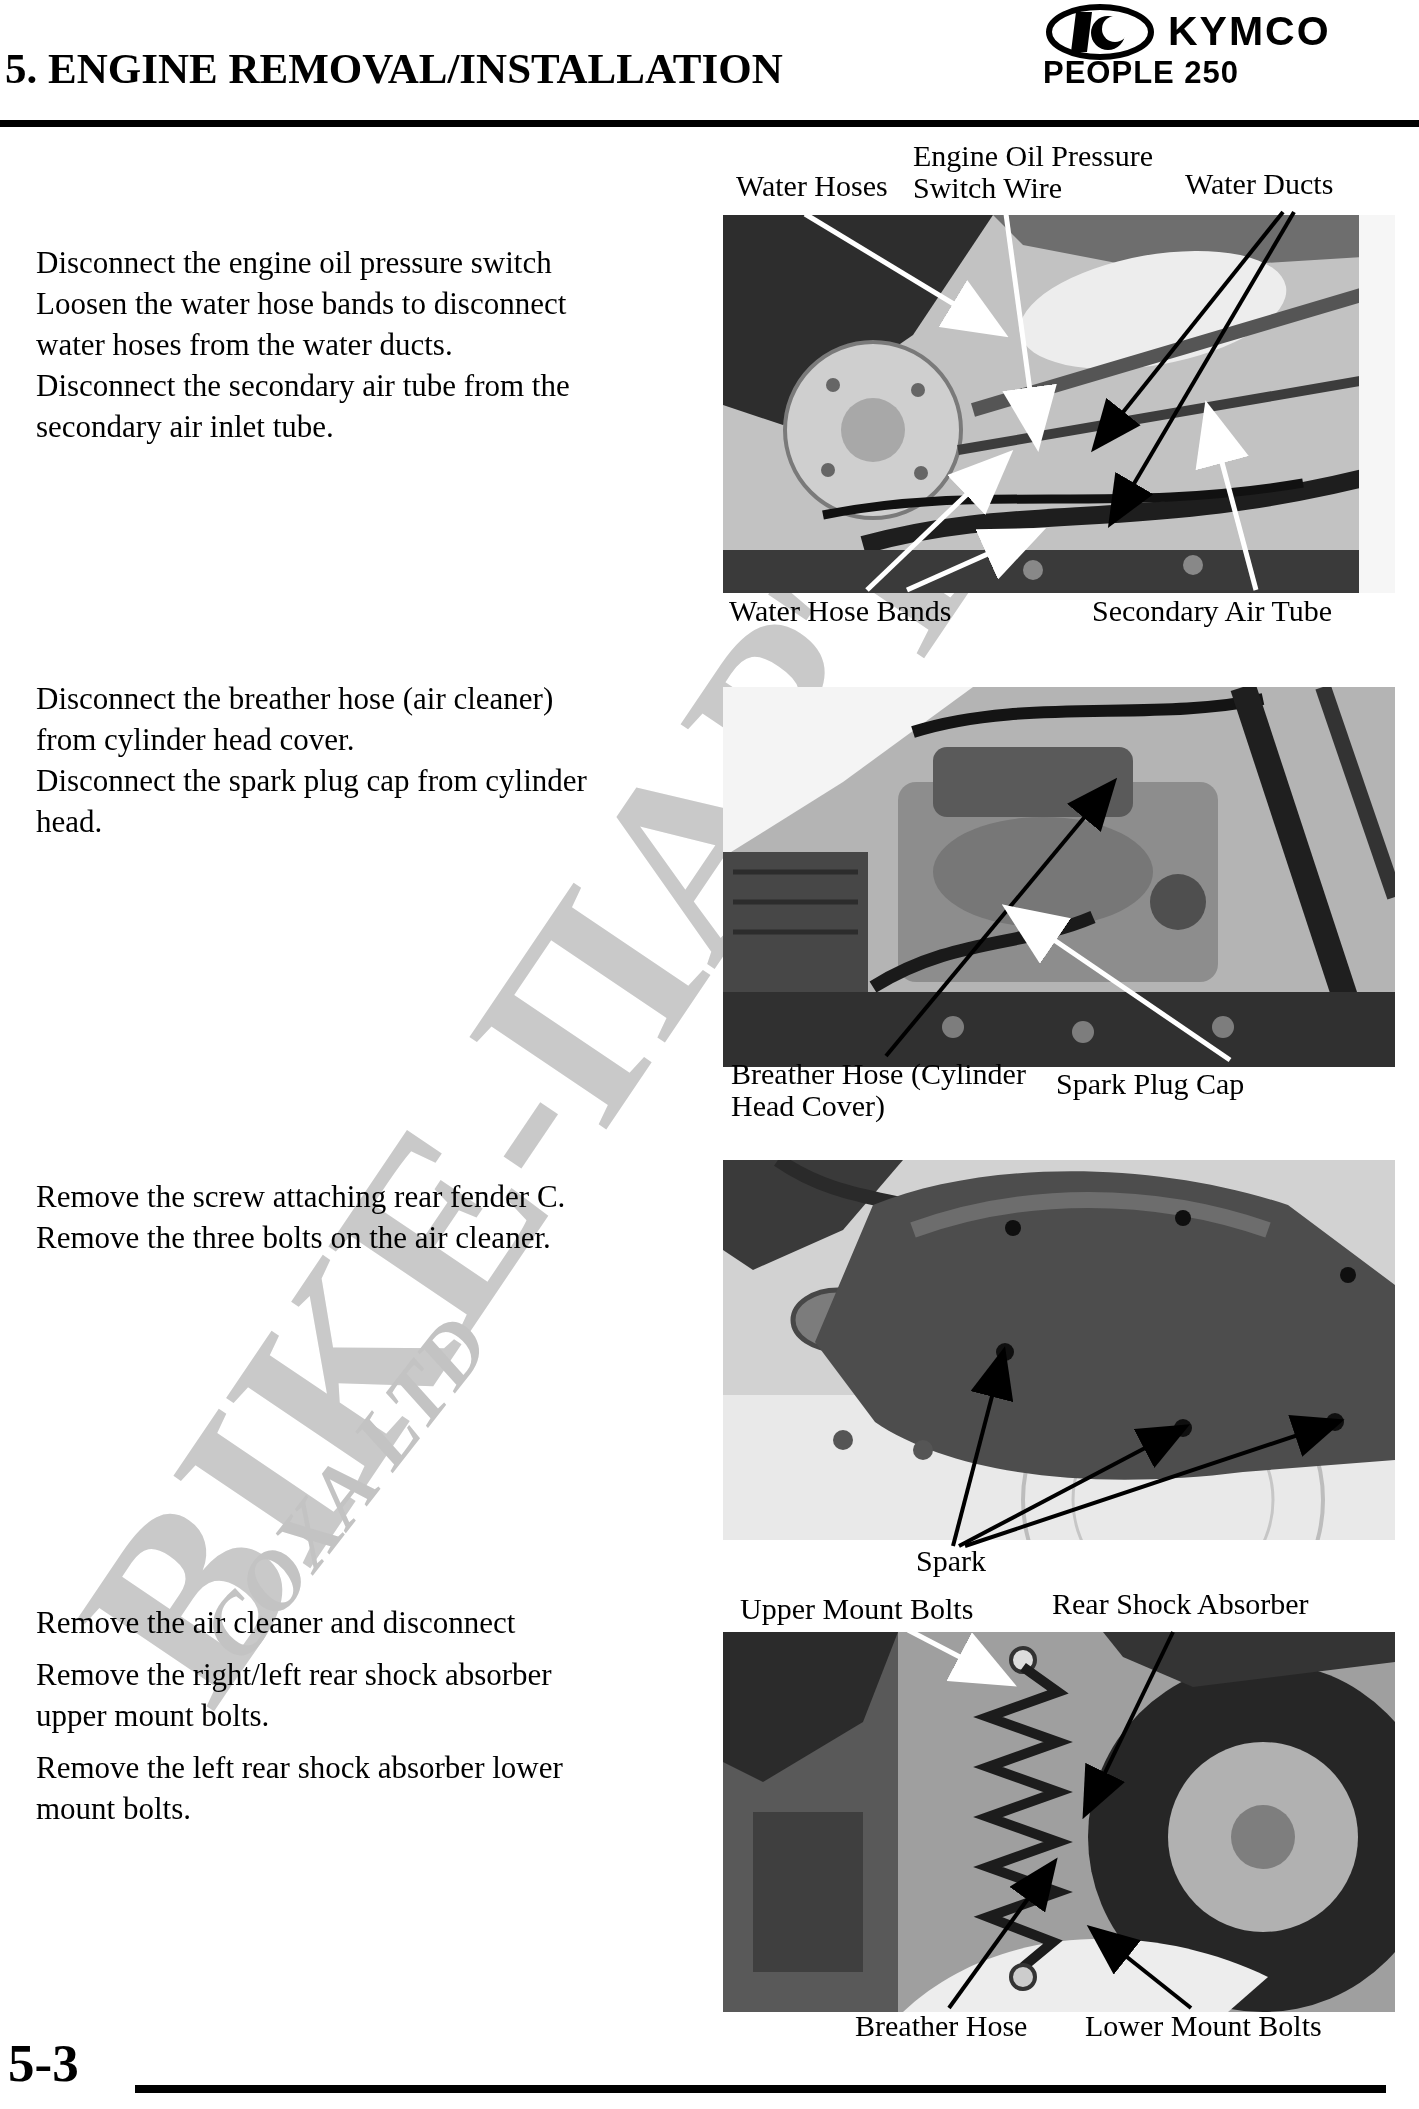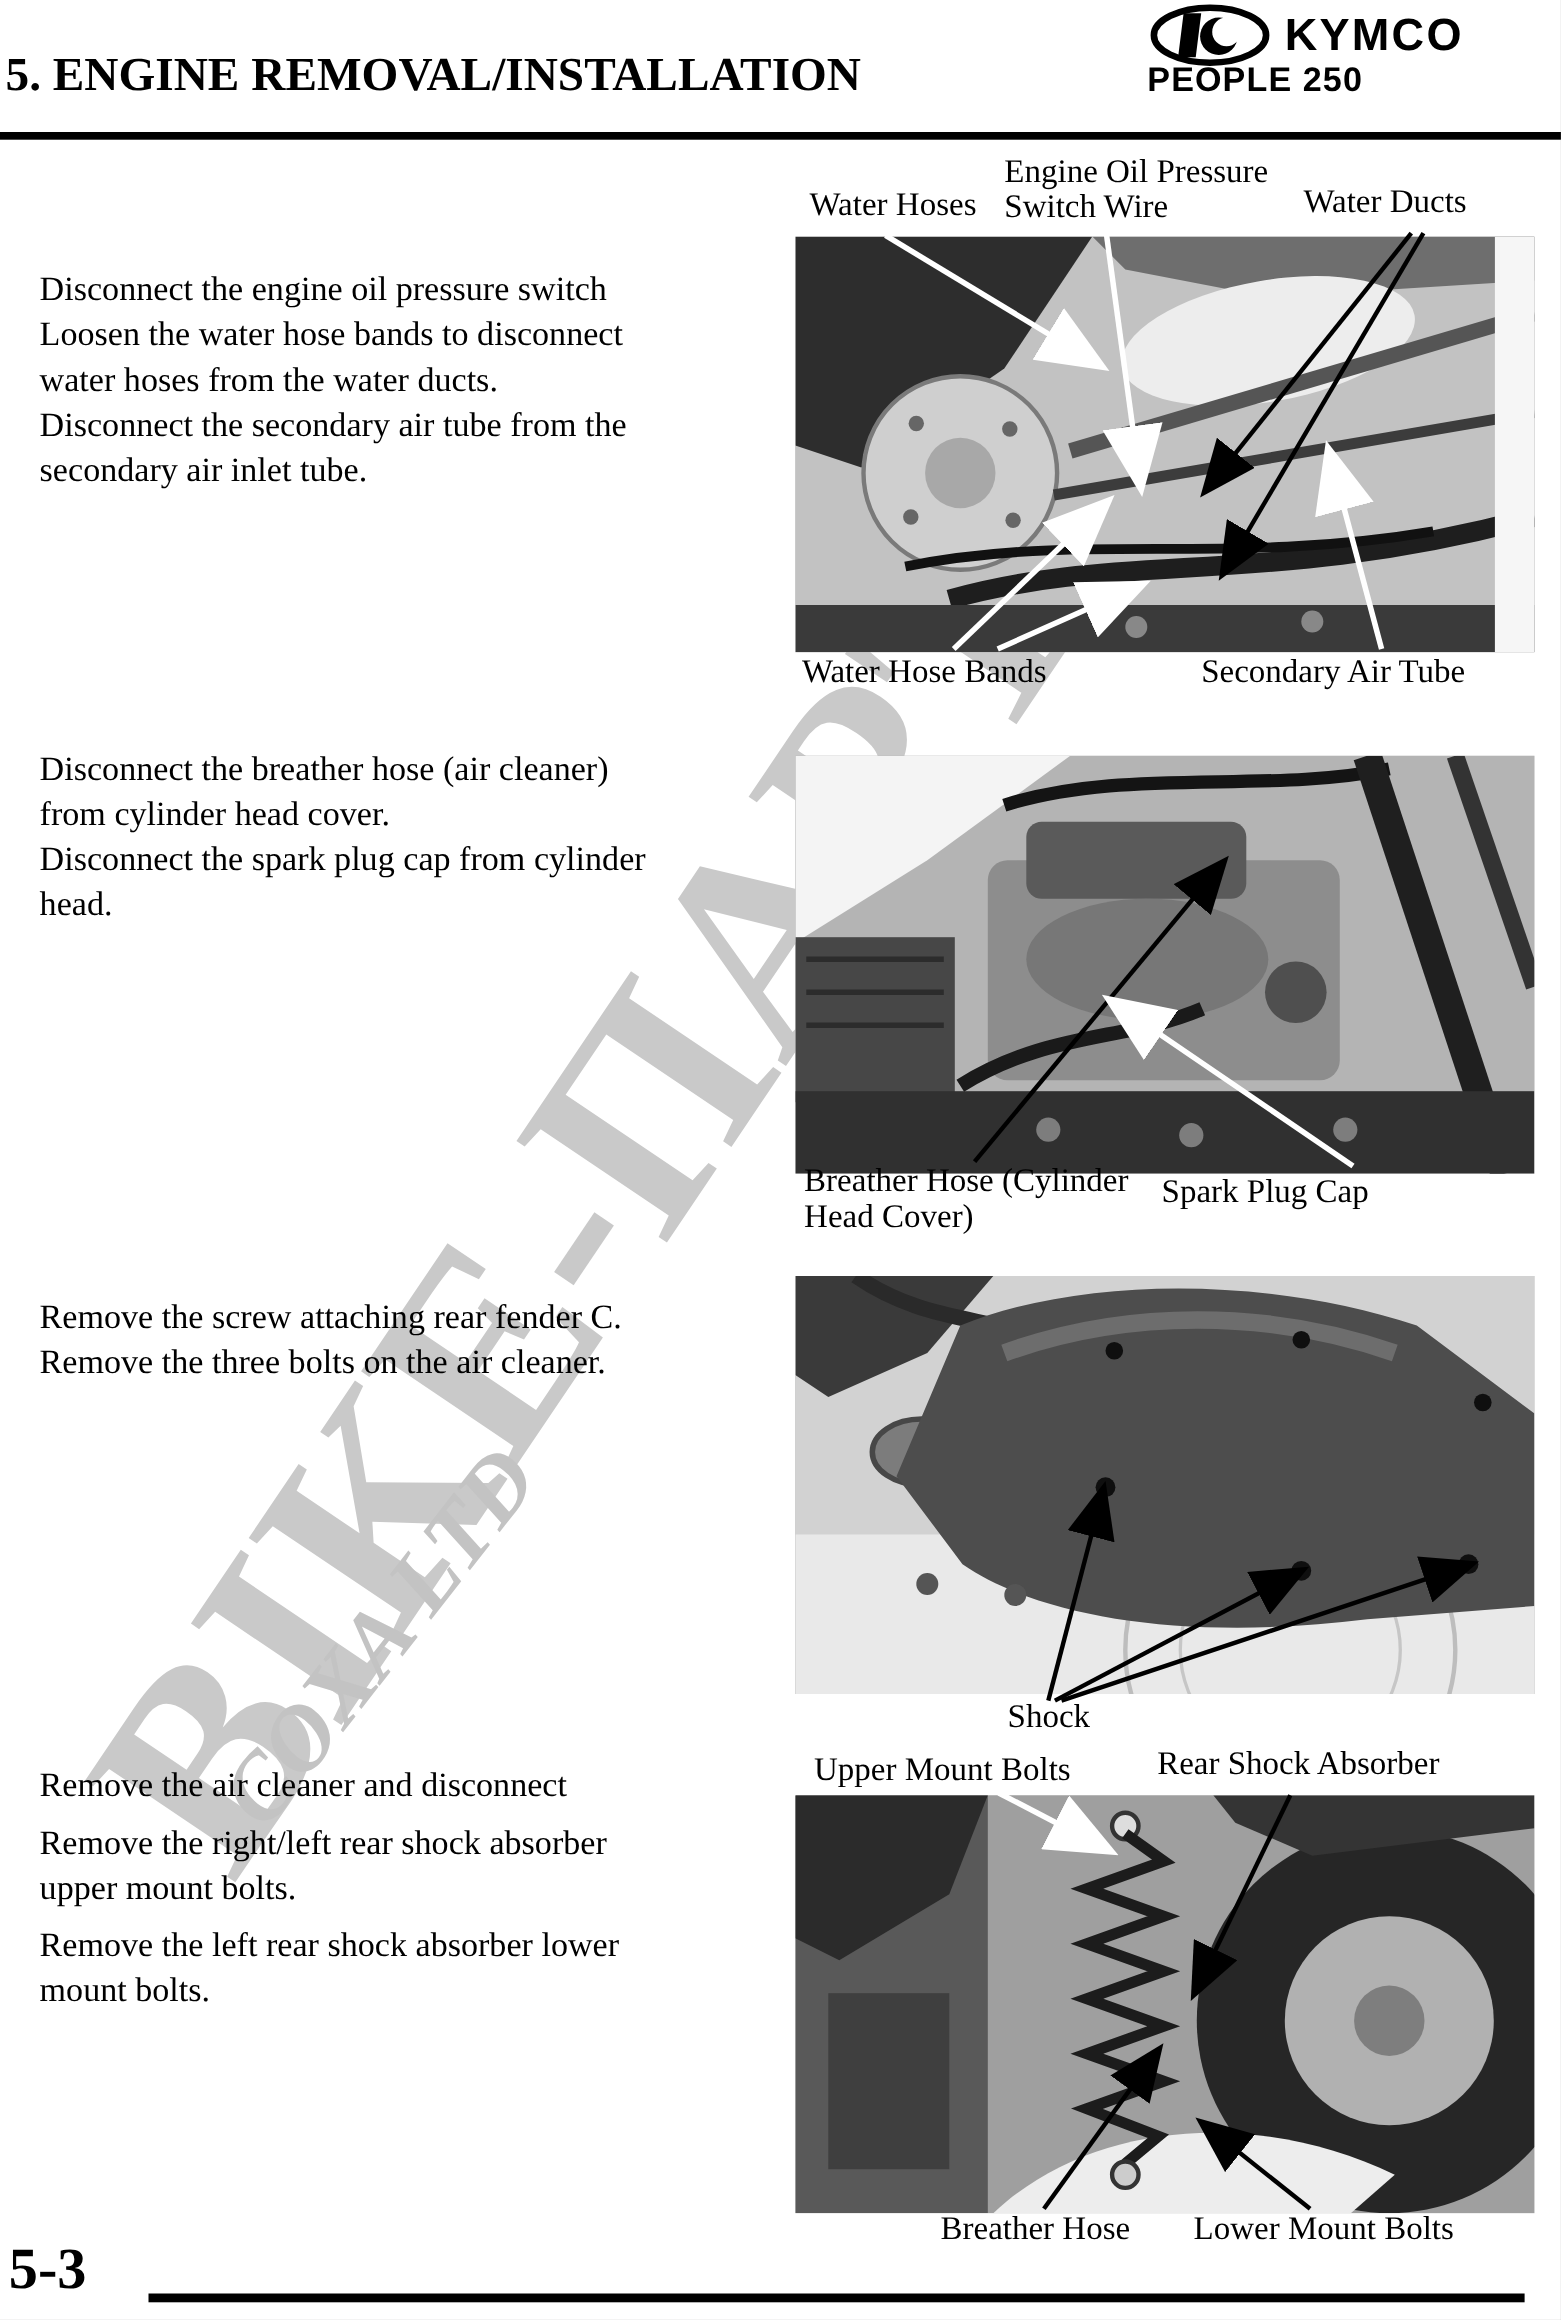--- a/index.html
+++ b/index.html
@@ -198,21 +198,21 @@
   <div class="callout" style="left:913px;top:140px">Engine Oil Pressure</div>
   <div class="callout" style="left:913px;top:172px">Switch Wire</div>
   <div class="callout" style="left:1185px;top:168px">Water Ducts</div>
   <div class="callout" style="left:729px;top:595px">Water Hose Bands</div>
   <div class="callout" style="left:1092px;top:595px">Secondary Air Tube</div>
 
   <div class="callout" style="left:731px;top:1058px">Breather Hose (Cylinder</div>
   <div class="callout" style="left:731px;top:1090px">Head Cover)</div>
   <div class="callout" style="left:1056px;top:1068px">Spark Plug Cap</div>
 
-  <div class="callout" style="left:916px;top:1545px">Shock</div>
+  <div class="callout" style="left:916px;top:1545px">Spark</div>
 
   <div class="callout" style="left:740px;top:1593px">Upper Mount Bolts</div>
   <div class="callout" style="left:1052px;top:1588px">Rear Shock Absorber</div>
   <div class="callout" style="left:855px;top:2010px">Breather Hose</div>
   <div class="callout" style="left:1085px;top:2010px">Lower Mount Bolts</div>
 
   <svg class="overlay" width="1419" height="2109" viewBox="0 0 1419 2109">
     <defs>
       <marker id="mb" markerWidth="13" markerHeight="11" refX="11" refY="5.5" orient="auto">
         <path d="M0,0 L13,5.5 L0,11 Z" fill="#000"></path>

